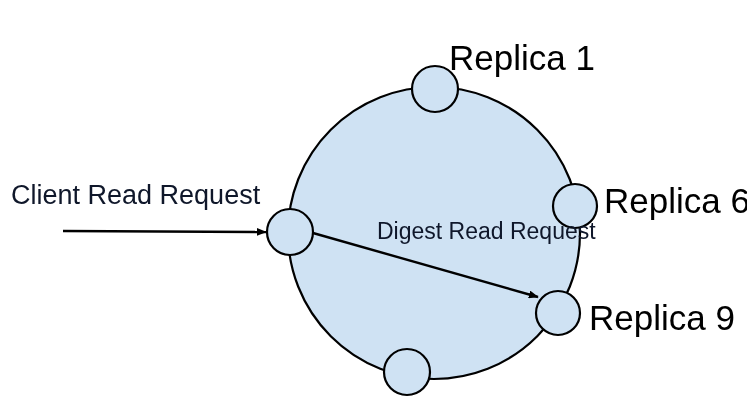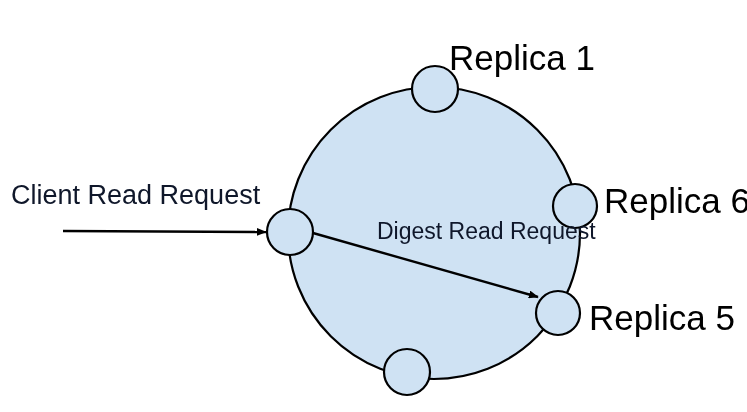--- a/index.html
+++ b/index.html
@@ -92,15 +92,15 @@
   </svg>
 
   <div class="edge-label" id="client-read-request-label">Client Read Request</div>
 
   <div class="edge-label" id="digest-read-request-label">Digest Read Request</div>
 
   <div class="node-label" id="replica-1-label">Replica 1</div>
 
   <div class="node-label" id="replica-2-label">Replica 6</div>
 
-  <div class="node-label" id="replica-3-label">Replica 5</div>
+  <div class="node-label" id="replica-3-label">Replica 9</div>
 
 </div>
 
 </body></html>

